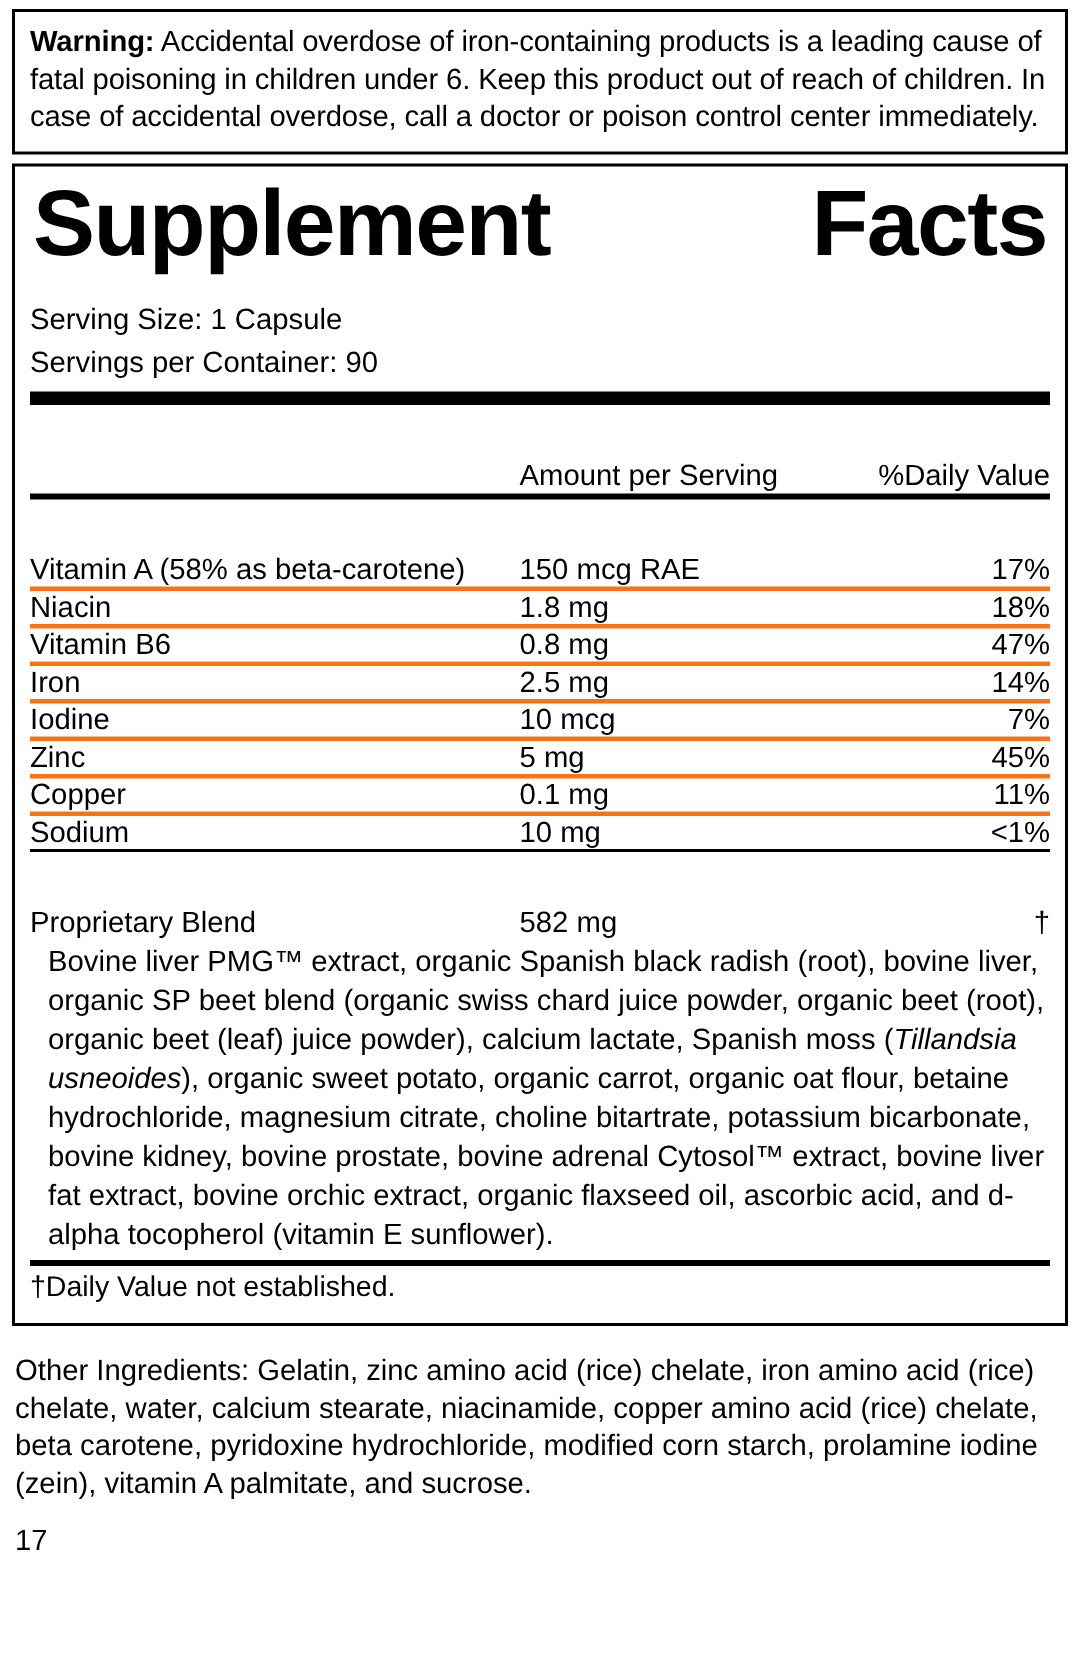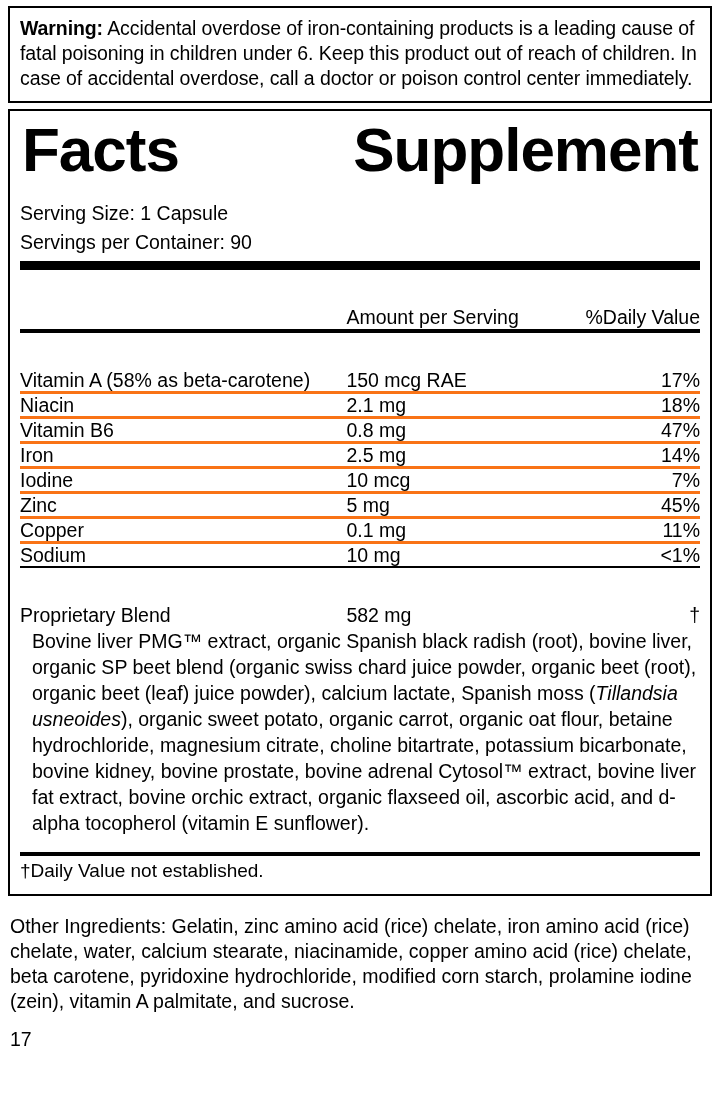--- a/index.html
+++ b/index.html
@@ -101,21 +101,21 @@
 
   .blend-row td {
     padding: 5px 0 3px 0;
     font-size: 19.5px;
     line-height: 22px;
   }
 
   .blend-desc {
     font-size: 19.5px;
     line-height: 26px;
-    padding: 2px 0 16px 12px;
+    padding: 2px 0 4px 12px;
     text-align: left;
   }
   .blend-desc em { font-style: italic; }
 
   .dv-note {
     font-size: 19px;
     line-height: 24px;
     padding: 3px 0 3px 0;
   }
 
@@ -135,22 +135,22 @@
 
 <div class="page">
 
   <div class="warning-box">
     <div class="warning-text"><span class="warning-label">Warning:</span><span> Accidental overdose of iron-containing products is a leading cause of fatal poisoning in children under 6. Keep this product out of reach of children. In case of accidental overdose, call a doctor or poison control center immediately.</span></div>
   </div>
 
   <div class="sf-box">
 
     <div class="sf-title">
+      <span>Supplement</span>
       <span>Facts</span>
-      <span>Supplement</span>
     </div>
 
     <div class="sf-serving">Serving Size: 1 Capsule</div>
     <div class="sf-serving" style="margin-top:4px">Servings per Container: 90</div>
 
     <div class="rule-thick"></div>
 
     <table class="sf-table">
       <tbody>
           <tr class="hdr-row">
@@ -165,21 +165,21 @@
 
     <table class="sf-table">
       <tbody>
           <tr class="nut-row">
         <td class="col-name">Vitamin A (58% as beta-carotene)</td>
         <td class="col-amt">150 mcg RAE</td>
         <td class="col-dv">17%</td>
       </tr>
       <tr class="nut-row">
         <td class="col-name">Niacin</td>
-        <td class="col-amt">2.1 mg</td>
+        <td class="col-amt">1.8 mg</td>
         <td class="col-dv">18%</td>
       </tr>
       <tr class="nut-row">
         <td class="col-name">Vitamin B6</td>
         <td class="col-amt">0.8 mg</td>
         <td class="col-dv">47%</td>
       </tr>
       <tr class="nut-row">
         <td class="col-name">Iron</td>
         <td class="col-amt">2.5 mg</td>

